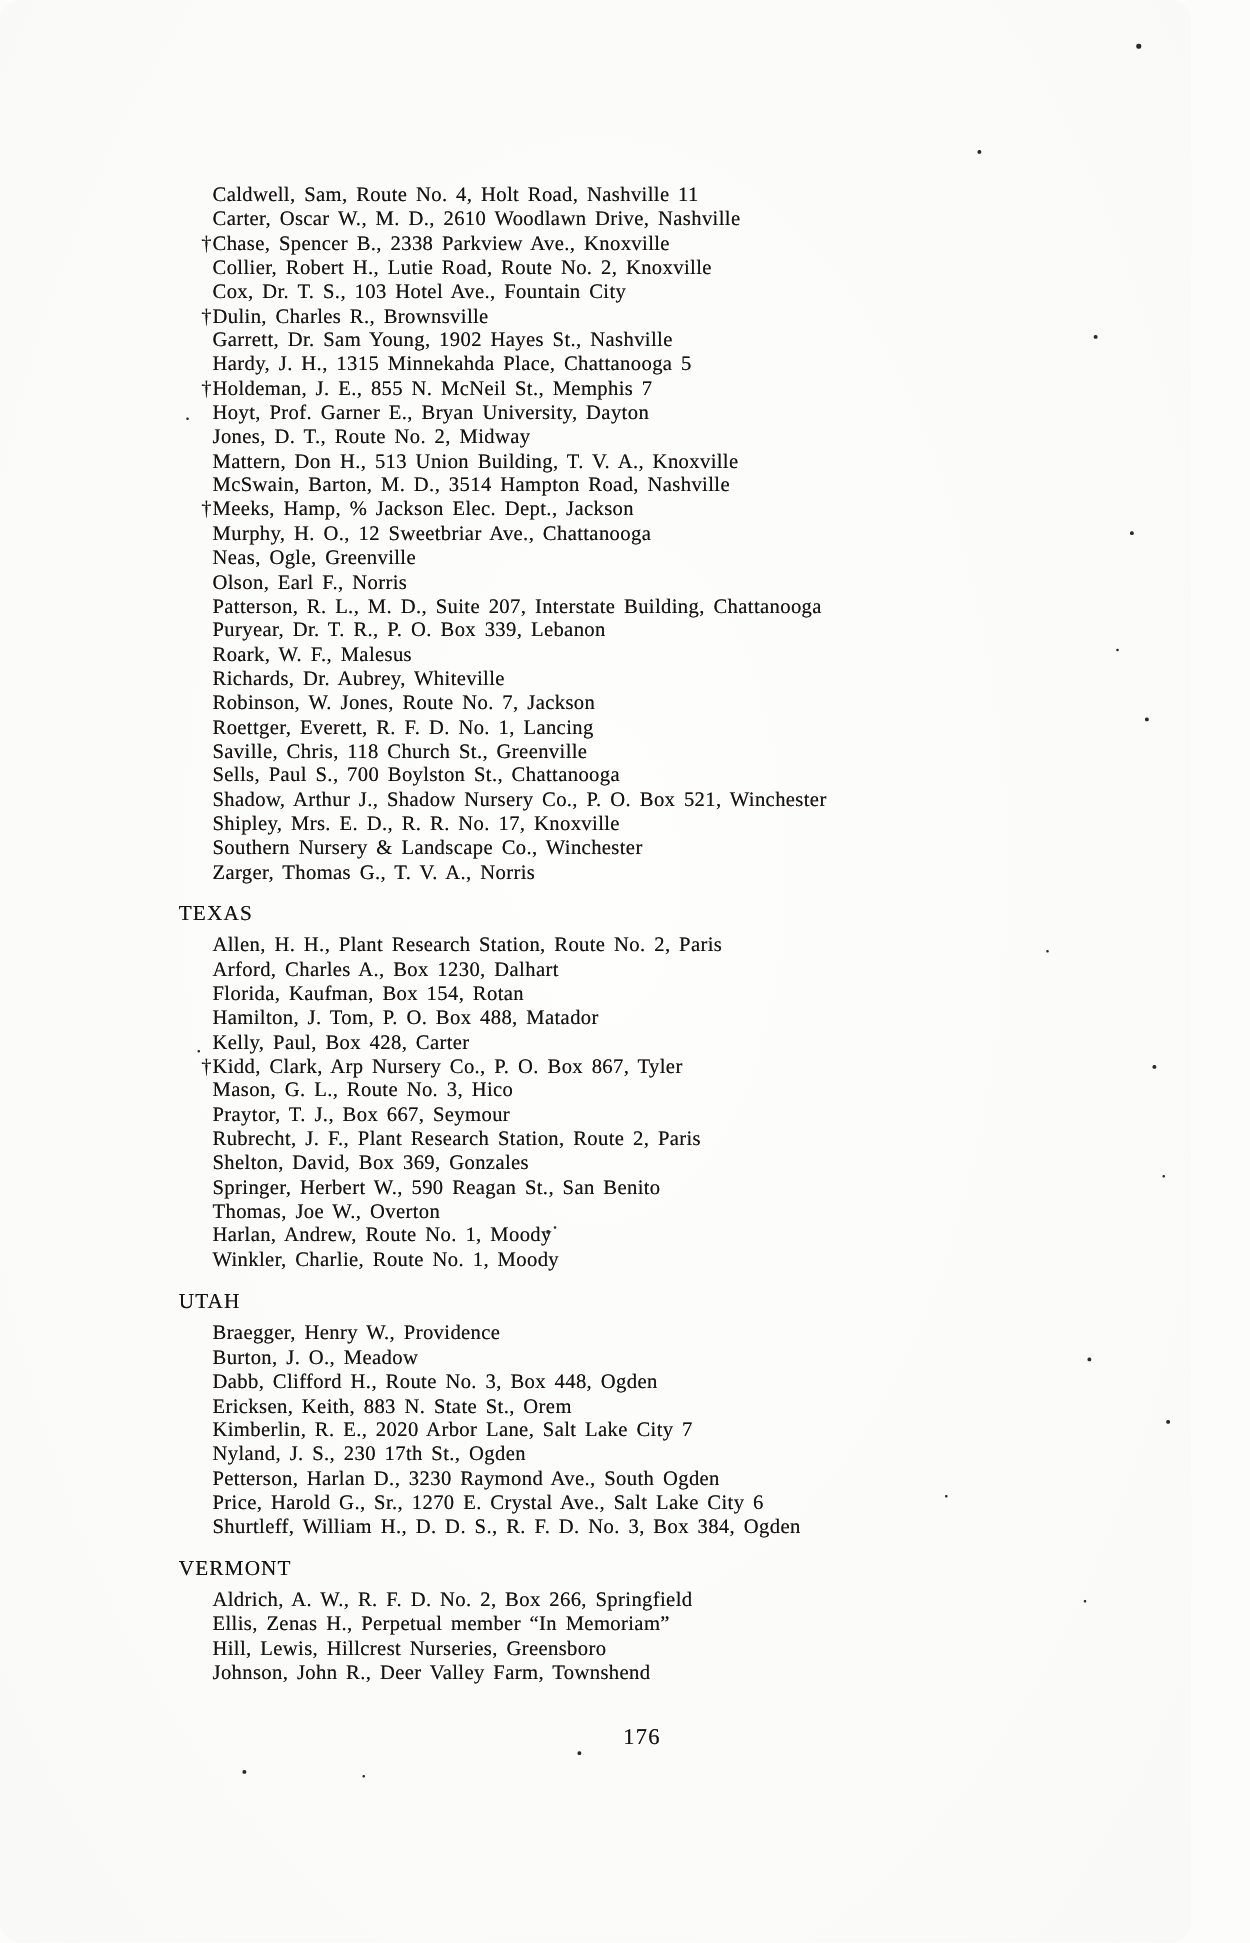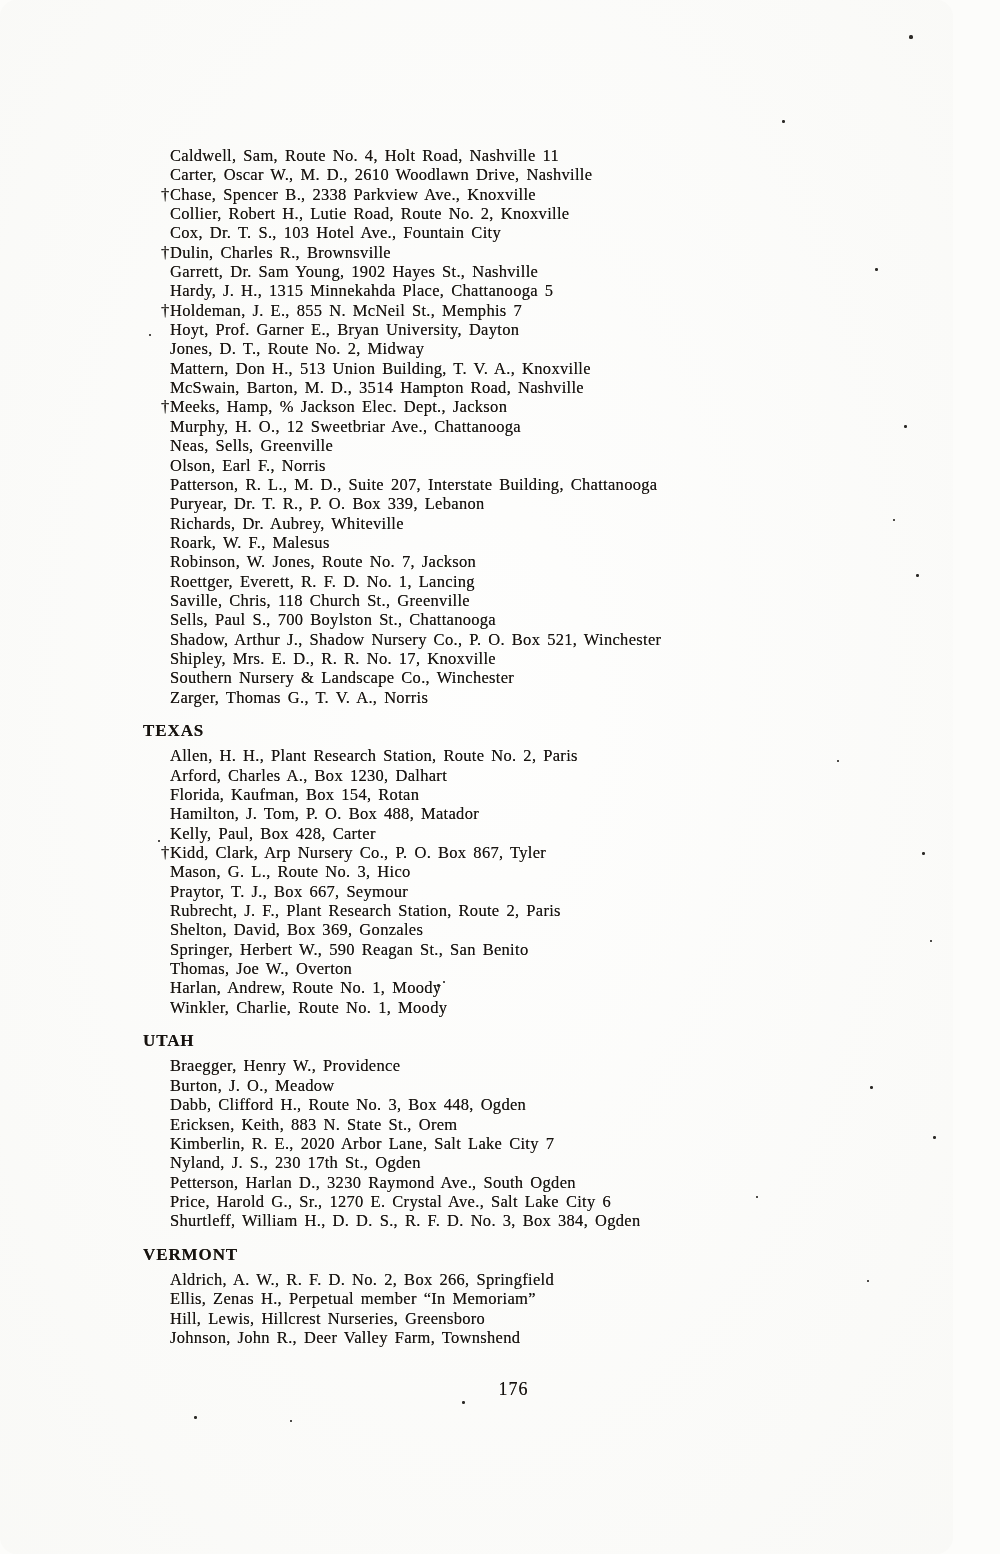--- a/index.html
+++ b/index.html
@@ -39,21 +39,21 @@
     word-spacing: 2.5px;
     text-shadow: 0 0 0.45px rgba(23,19,15,0.65);
   }
   .entry .dagger {
     display: inline-block;
     width: 9px;
     margin-left: -9px;
     letter-spacing: 0;
   }
   .heading {
-    font-weight: bold;
+    font-weight: normal;
     font-size: 17px;
     line-height: 19.35px;
     letter-spacing: 0.9px;
     margin: 14px 0 6px 0;
     text-shadow: 0 0 0.45px rgba(23,19,15,0.65);
   }
   .section:first-child .heading { margin-top: 0; }
   #page-number {
     position: absolute;
     left: 0;
@@ -86,26 +86,26 @@
           <div class="entry"><span class="dagger">†</span><span>Dulin, Charles R., Brownsville</span></div>
           <div class="entry"><span>Garrett, Dr. Sam Young, 1902 Hayes St., Nashville</span></div>
           <div class="entry"><span>Hardy, J. H., 1315 Minnekahda Place, Chattanooga 5</span></div>
           <div class="entry"><span class="dagger">†</span><span>Holdeman, J. E., 855 N. McNeil St., Memphis 7</span></div>
           <div class="entry"><span>Hoyt, Prof. Garner E., Bryan University, Dayton</span></div>
           <div class="entry"><span>Jones, D. T., Route No. 2, Midway</span></div>
           <div class="entry"><span>Mattern, Don H., 513 Union Building, T. V. A., Knoxville</span></div>
           <div class="entry"><span>McSwain, Barton, M. D., 3514 Hampton Road, Nashville</span></div>
           <div class="entry"><span class="dagger">†</span><span>Meeks, Hamp, % Jackson Elec. Dept., Jackson</span></div>
           <div class="entry"><span>Murphy, H. O., 12 Sweetbriar Ave., Chattanooga</span></div>
-          <div class="entry"><span>Neas, Sells, Greenville</span></div>
+          <div class="entry"><span>Neas, Ogle, Greenville</span></div>
           <div class="entry"><span>Olson, Earl F., Norris</span></div>
           <div class="entry"><span>Patterson, R. L., M. D., Suite 207, Interstate Building, Chattanooga</span></div>
           <div class="entry"><span>Puryear, Dr. T. R., P. O. Box 339, Lebanon</span></div>
+          <div class="entry"><span>Roark, W. F., Malesus</span></div>
           <div class="entry"><span>Richards, Dr. Aubrey, Whiteville</span></div>
-          <div class="entry"><span>Roark, W. F., Malesus</span></div>
           <div class="entry"><span>Robinson, W. Jones, Route No. 7, Jackson</span></div>
           <div class="entry"><span>Roettger, Everett, R. F. D. No. 1, Lancing</span></div>
           <div class="entry"><span>Saville, Chris, 118 Church St., Greenville</span></div>
           <div class="entry"><span>Sells, Paul S., 700 Boylston St., Chattanooga</span></div>
           <div class="entry"><span>Shadow, Arthur J., Shadow Nursery Co., P. O. Box 521, Winchester</span></div>
           <div class="entry"><span>Shipley, Mrs. E. D., R. R. No. 17, Knoxville</span></div>
           <div class="entry"><span>Southern Nursery &amp; Landscape Co., Winchester</span></div>
           <div class="entry"><span>Zarger, Thomas G., T. V. A., Norris</span></div>
         </div>
       </div>

